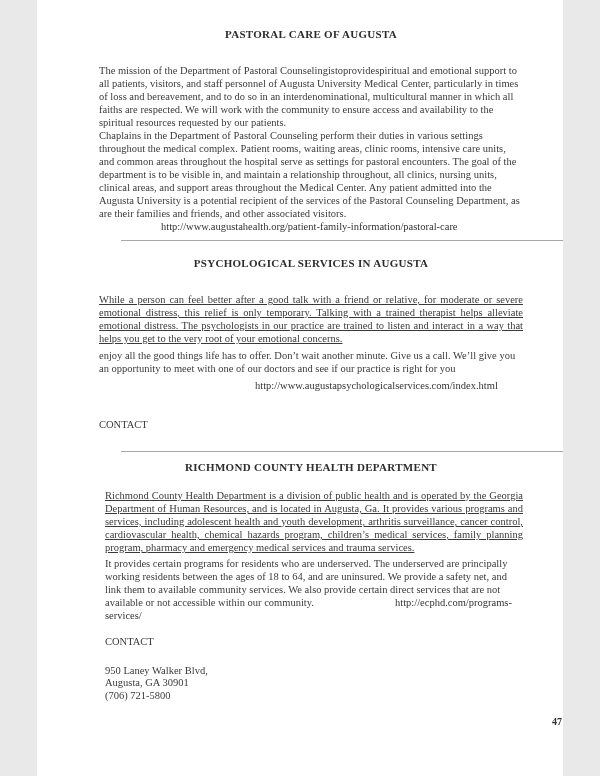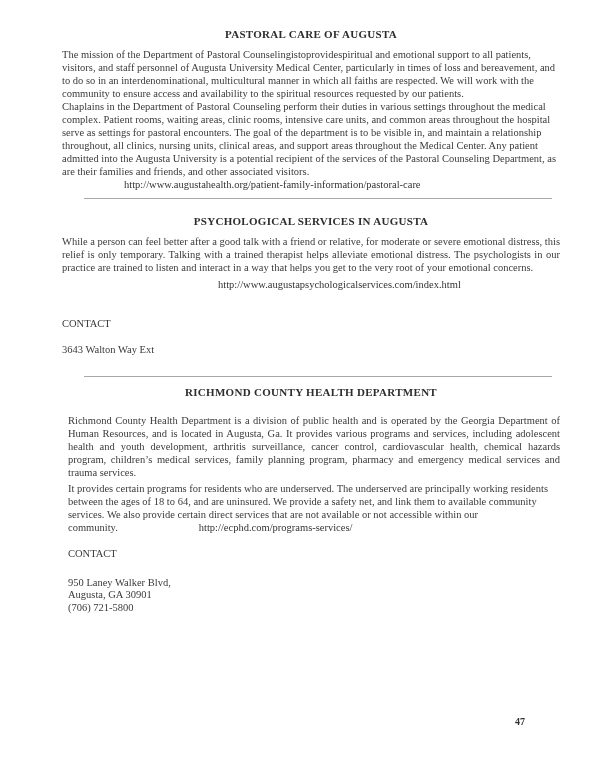--- a/index.html
+++ b/index.html
@@ -1,68 +1,68 @@
 <!DOCTYPE html>
 <html><head>
 <meta charset="utf-8">
 <style>
   html,body{margin:0;padding:0;background:#e9e9e9;}
   .page{
-    width:600px;height:776px;margin:0 auto;background:#ffffff;
+    width:526px;height:776px;margin:0 auto;background:#ffffff;
     position:relative;box-sizing:border-box;
     padding:27px 40px 0 62px;
     font-family:"Liberation Serif", serif;
     color:#3a3a3a;
     overflow:hidden;
   }
   .title{
     margin:0;text-align:center;
     font-size:11px;line-height:14px;font-weight:600;
     letter-spacing:0.3px;color:#2d2d2d;
   }
   p{margin:0;font-size:10.5px;line-height:13px;}
-  .justify{text-align:justify;}
+  .justify{text-align:justify;text-decoration:underline;}
   .nowrap{white-space:nowrap;}
   .s3{padding-left:6px;}
   .url{color:#333333;}
   .url-1{margin-left:62px;}
   .url-2{margin-left:156px;margin-top:4px;}
   .inline-url{margin-left:66px;color:#333333;padding-left:15px;}
   .contact{font-size:10.5px;line-height:12.5px;white-space:pre-line;}
   .contact-s2{line-height:13px;}
   .city{display:inline-block;width:153px;}
   .divider{border:none;border-top:1px solid #a8a8a8;height:0;
     margin:7px 0 0 22px;width:468px;}
   .pagenum{position:absolute;top:716px;left:515px;
     font-size:10px;font-weight:600;color:#333333;}
   .mt1{margin-top:1px}.mt2{margin-top:2px}.mt3{margin-top:3px}
-  .mt4{margin-top:4px}.mt7{margin-top:7px}.mt8{margin-top:8px}
+  .mt4{margin-top:4px}.mt7{margin-top:23px}.mt8{margin-top:8px}
   .mt13{margin-top:13px}.mt15{margin-top:15px}
 </style>
 </head>
 <body>
 
 <div class="page">
 
   <section>
     <h2 class="title">PASTORAL CARE OF AUGUSTA</h2>
     <p class="mt7">The mission of the Department of Pastoral Counselingistoprovidespiritual and emotional support to all patients, visitors, and staff personnel of Augusta University Medical Center, particularly in times of loss and bereavement, and to do so in an interdenominational, multicultural manner in which all faiths are respected. We will work with the community to ensure access and availability to the spiritual resources requested by our patients.</p>
     <p>Chaplains in the Department of Pastoral Counseling perform their duties in various settings throughout the medical complex. Patient rooms, waiting areas, clinic rooms, intensive care units, and common areas throughout the hospital serve as settings for pastoral encounters. The goal of the department is to be visible in, and maintain a relationship throughout, all clinics, nursing units, clinical areas, and support areas throughout the Medical Center. Any patient admitted into the Augusta University is a potential recipient of the services of the Pastoral Counseling Department, as are their families and friends, and other associated visitors.</p>
     <p class="url url-1">http://www.augustahealth.org/patient-family-information/pastoral-care</p>
   </section>
 
   <hr class="divider">
 
   <section>
     <h2 class="title mt15">PSYCHOLOGICAL SERVICES IN AUGUSTA</h2>
     <p class="justify mt7">While a person can feel better after a good talk with a friend or relative, for moderate or severe emotional distress, this relief is only temporary. Talking with a trained therapist helps alleviate emotional distress. The psychologists in our practice are trained to listen and interact in a way that helps you get to the very root of your emotional concerns.</p>
+    <p class="mt4">enjoy all the good things life has to offer. Don’t wait another minute. Give us a call. We’ll give you an opportunity to meet with one of our doctors and see if our practice is right for you</p>
     <p class="url url-2">http://www.augustapsychologicalservices.com/index.html</p>
     <div class="contact contact-s2 mt13">
       <div>CONTACT</div>
-      <div>3643 Walton Way Ext</div>
     </div>
   </section>
 
   <hr class="divider">
 
   <section>
     <h2 class="title mt8">RICHMOND COUNTY HEALTH DEPARTMENT</h2>
     <p class="justify s3 mt15">Richmond County Health Department is a division of public health and is operated by the Georgia Department of Human Resources, and is located in Augusta, Ga. It provides various programs and services, including adolescent health and youth development, arthritis surveillance, cancer control, cardiovascular health, chemical hazards program, children’s medical services, family planning program, pharmacy and emergency medical services and trauma services.</p>
     <p class="s3 mt3"><span>It provides certain programs for residents who are underserved. The underserved are principally working residents between the ages of 18 to 64, and are uninsured. We provide a safety net, and link them to available community services. We also provide certain direct services that are not available or not accessible within our community.</span><span class="inline-url">http://ecphd.com/programs-services/</span></p>
     <div class="contact s3 mt1">

